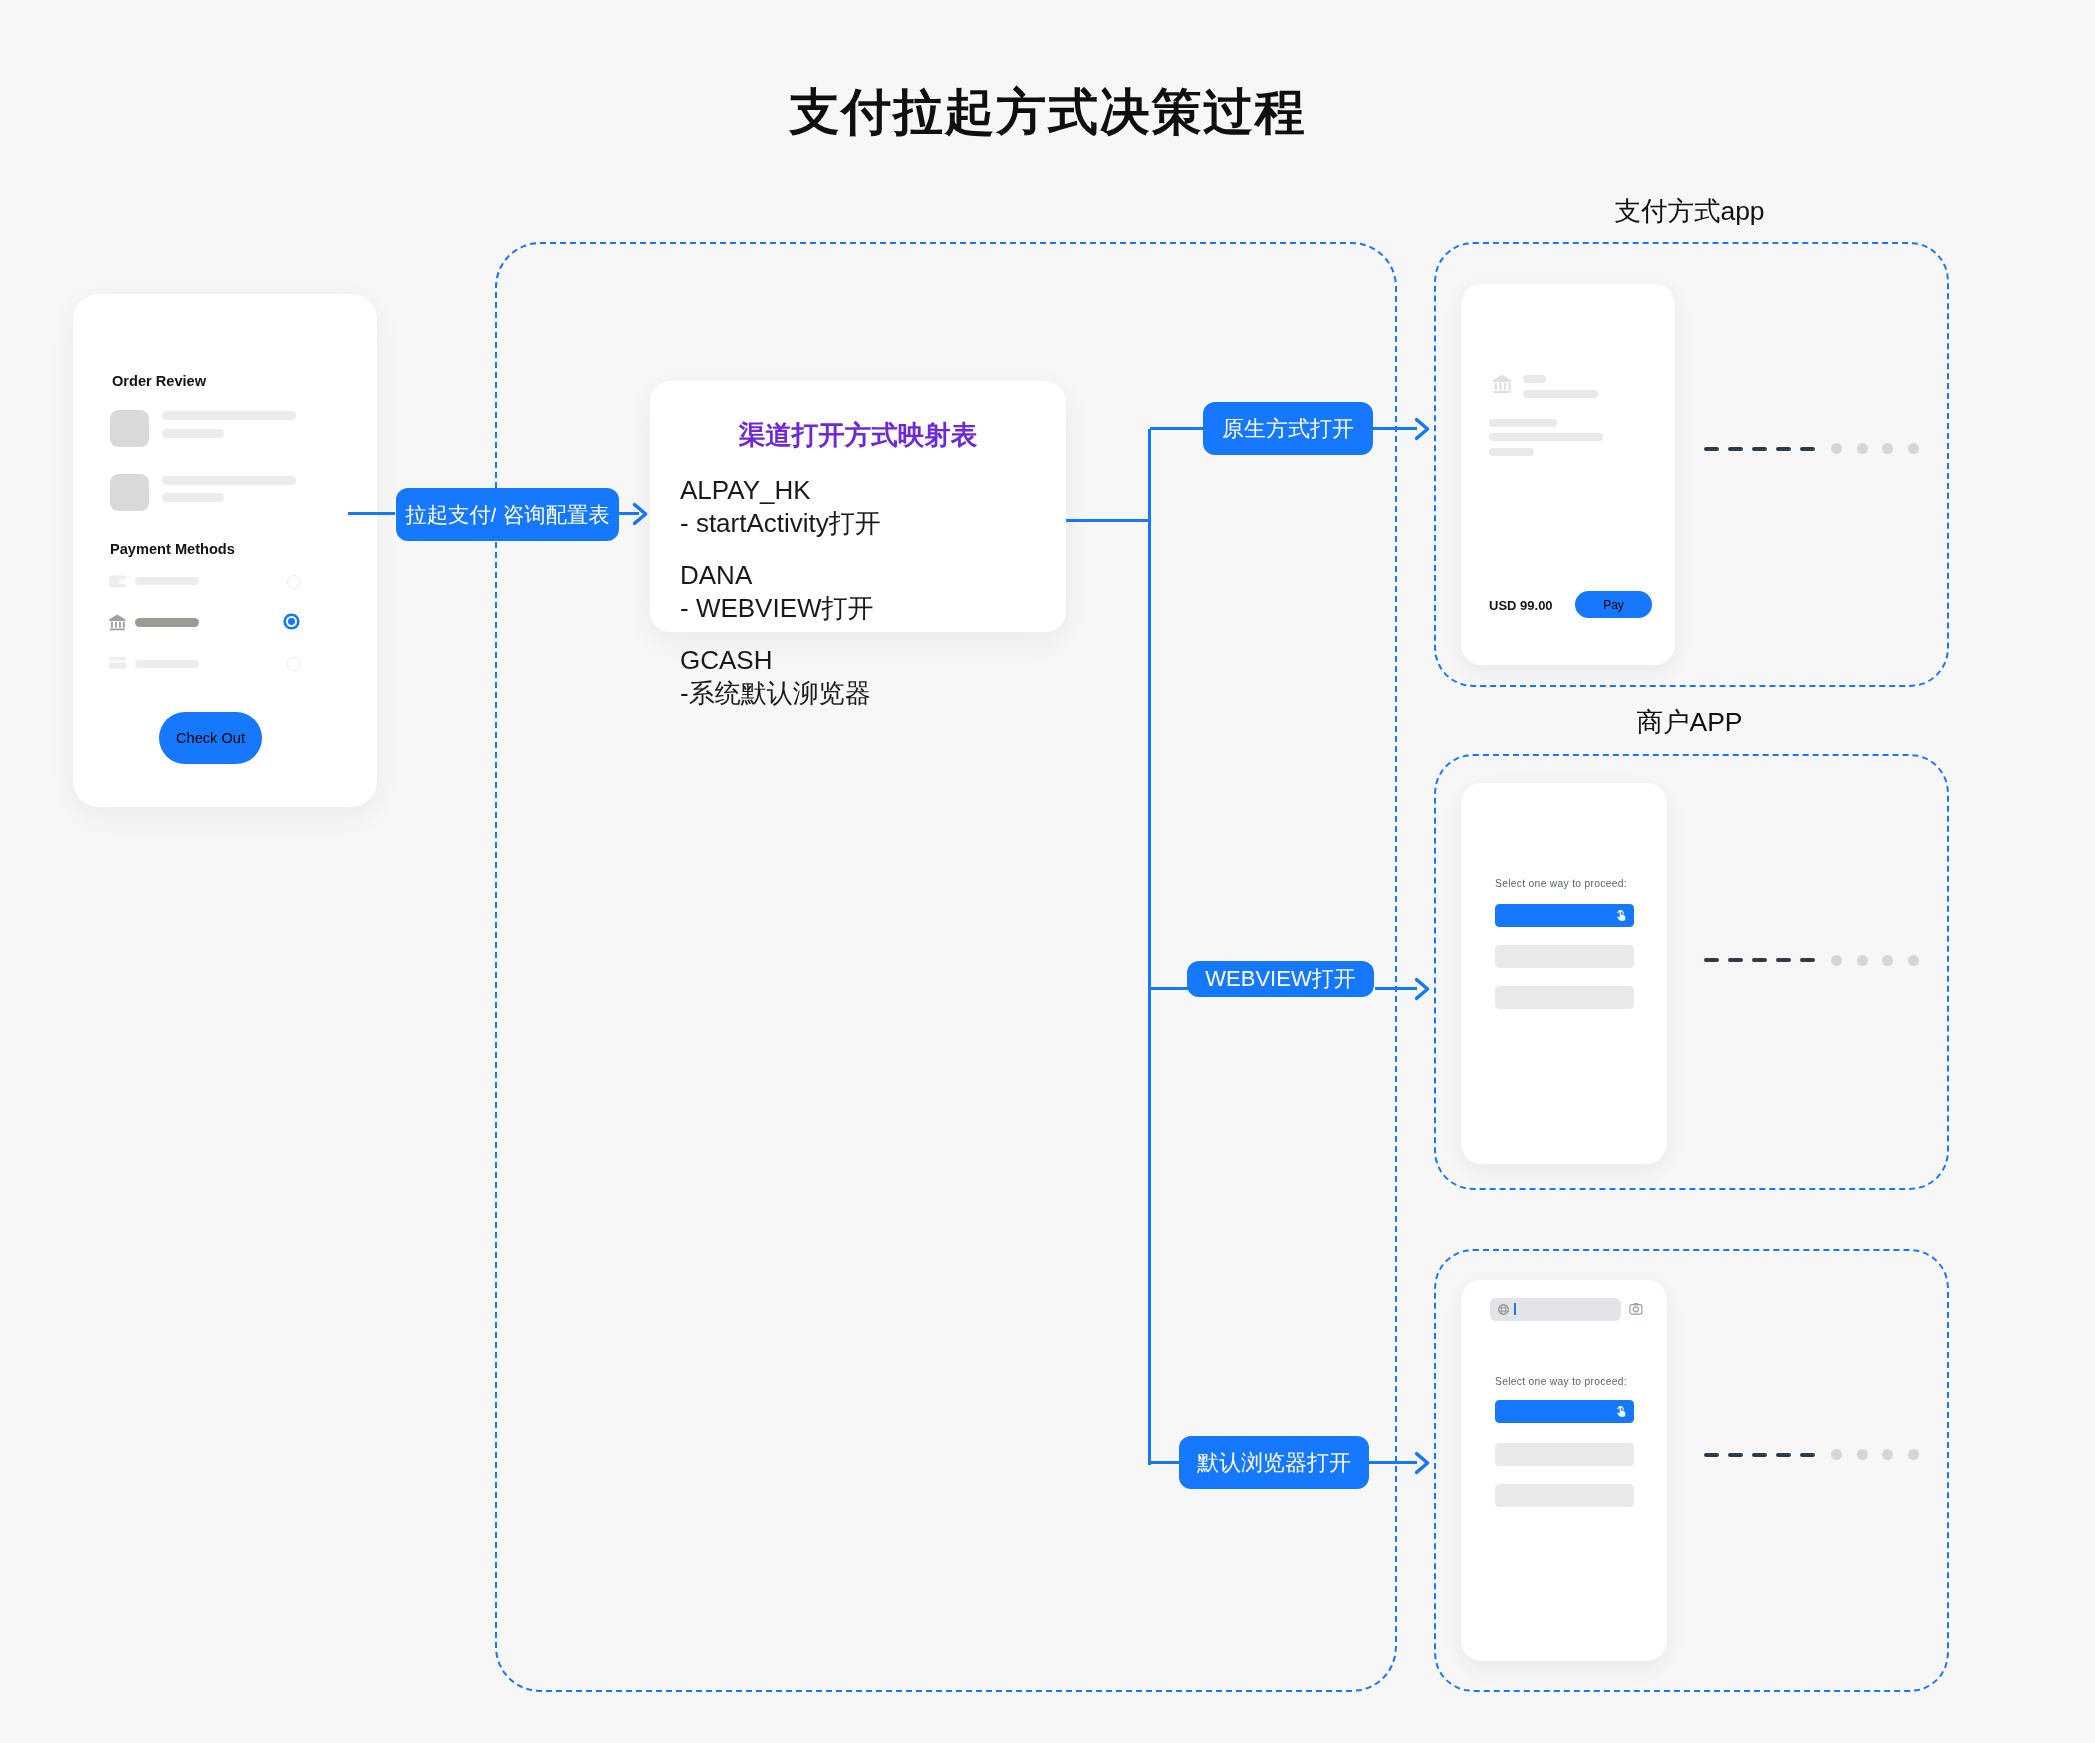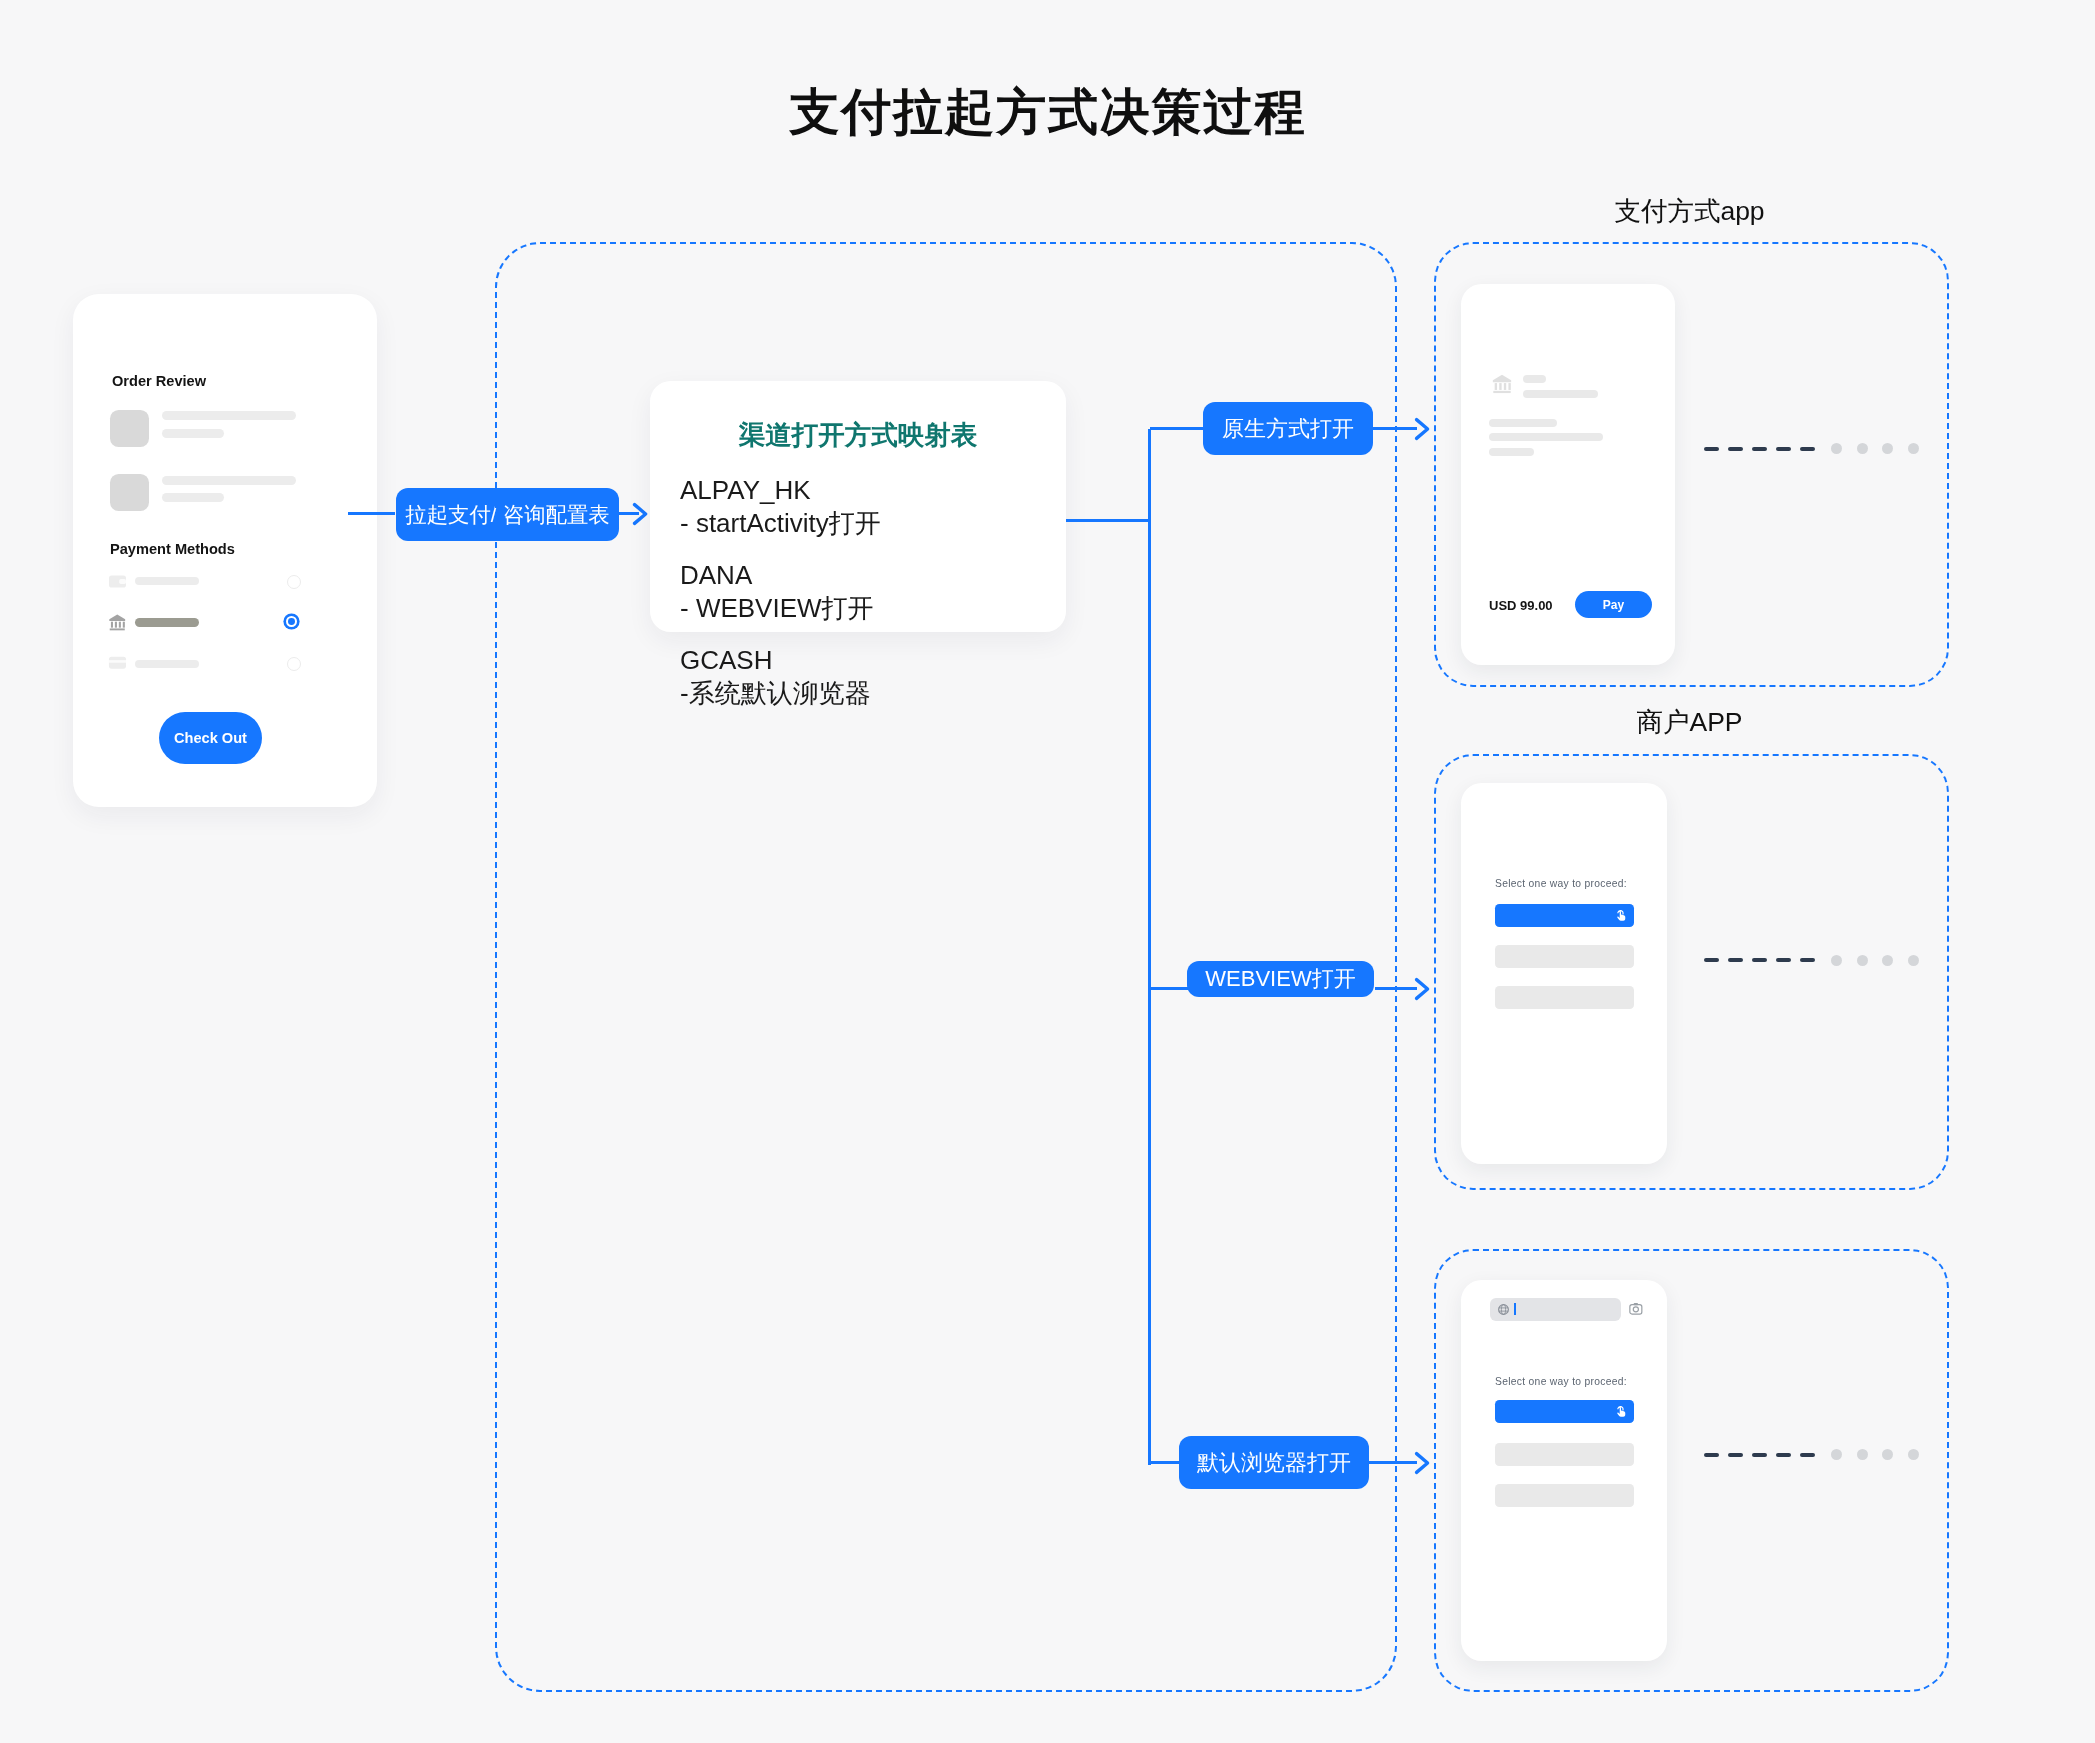--- a/index.html
+++ b/index.html
@@ -26,24 +26,24 @@
   .dash-group{display:flex;gap:8.6px;}
   .dash{width:15.4px;height:4.3px;border-radius:2.6px;background:#2e3b4e;}
   .dot-group{display:flex;gap:14.6px;}
   .dot{width:11px;height:11px;border-radius:50%;background:#d4d6d9;}
   
   .h-label{font-size:14.6px;font-weight:700;color:#141414;}
   .pay-row-icon{color:#e7e7e7;}
   .radio{width:12px;height:12px;border:1.7px solid #ececec;border-radius:50%;}
   .radio-selected{width:6.8px;height:6.8px;background:#1677ff;border:2.6px solid #fff;border-radius:50%;
                   box-shadow:0 0 0 2.6px #1677ff;}
-  .btn-pill{background:#1677ff;color:#ffffff;display:flex;align-items:center;justify-content:center;
-            font-weight:700;border-radius:855px;}
-  
-  .map-title{text-align:center;font-size:26.5px;font-weight:700;color:#0f766e;}
+  .btn-pill{background:#1677ff;color:#000000;display:flex;align-items:center;justify-content:center;
+            font-weight:400;border-radius:855px;}
+  
+  .map-title{text-align:center;font-size:26.5px;font-weight:700;color:#6d28d9;}
   .map-row{display:flex;font-size:26px;color:#1a1a1a;flex-direction:column;}
   .map-col-channel{width:144px;}
   
   .opt-blue{background:#1677ff;border-radius:4.3px;position:relative;}
   .opt-gray{background:#e9e9e9;border-radius:4.3px;}
   .prompt{font-size:10.3px;color:#5b6470;letter-spacing:0.3px;}
   .addr-bar{background:#e3e4e7;border-radius:6px;}
 </style>
 </head>
 <body>

